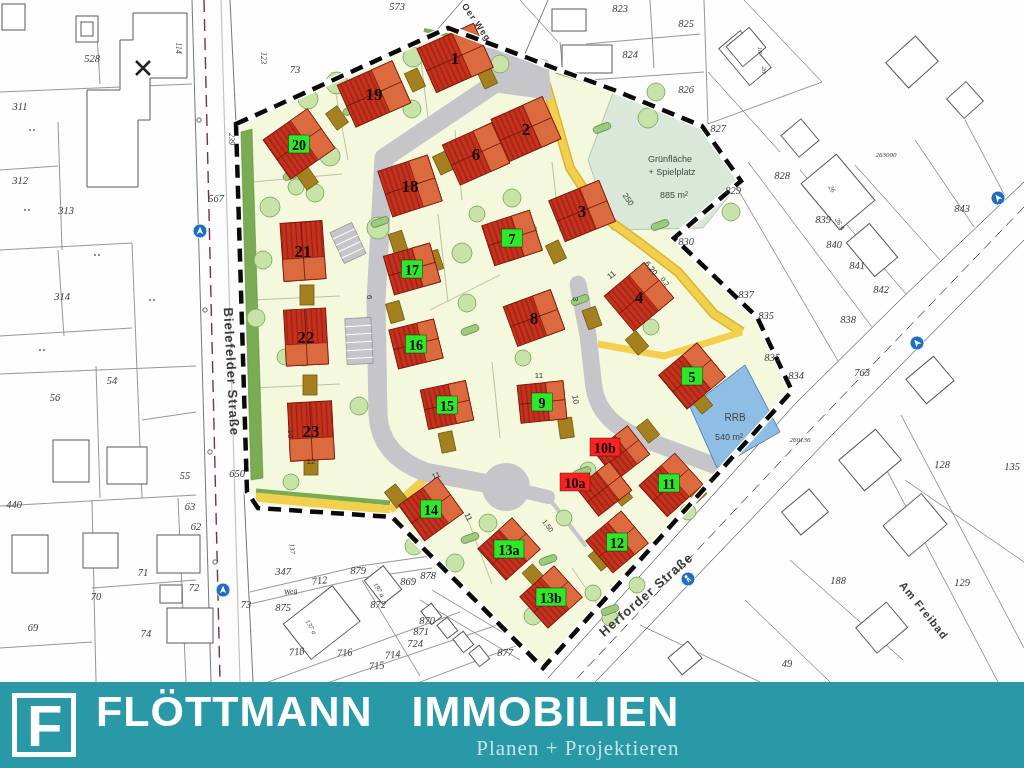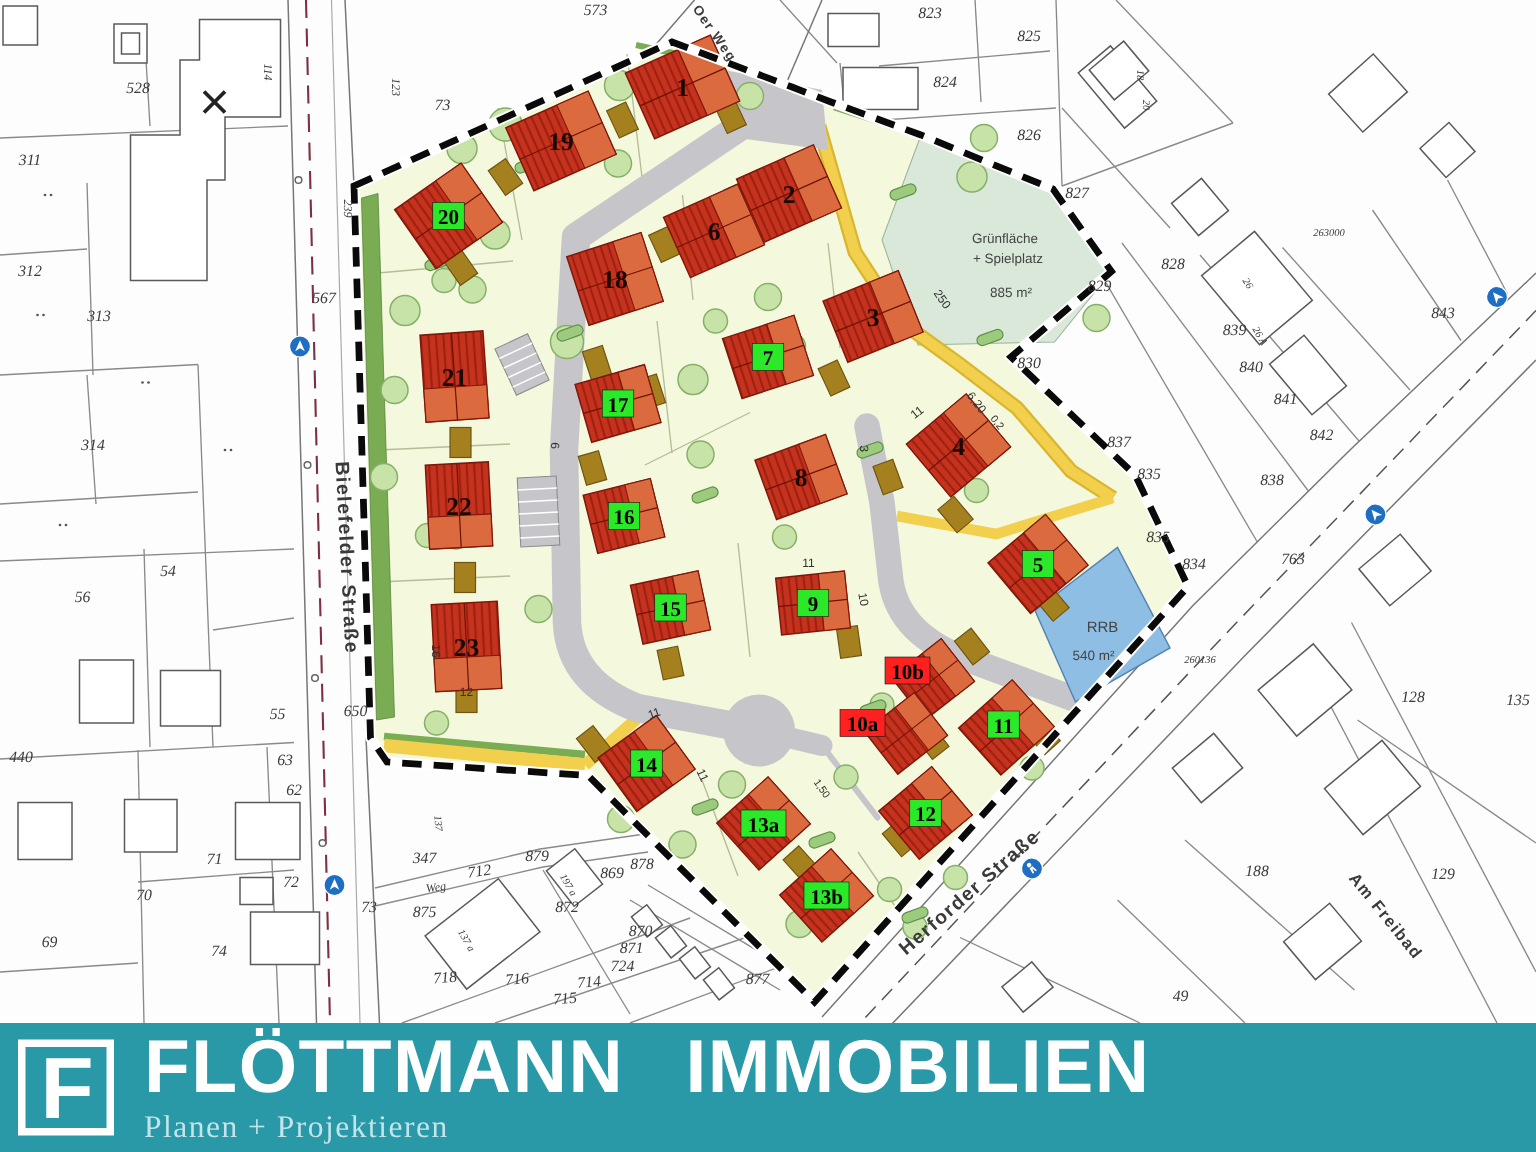--- a/index.html
+++ b/index.html
@@ -4,24 +4,24 @@
 <style>
   html,body{margin:0;padding:0;background:#e8e8e8;}
   .stage{position:relative;width:1024px;height:768px;background:#ffffff;overflow:hidden;
          font-family:"Liberation Sans",sans-serif;}
   svg{display:block;}
   .logobar{position:absolute;left:0;top:682px;width:1024px;height:86px;
            display:flex;align-items:center;gap:20px;padding-left:12px;box-sizing:border-box;}
   .logomark{width:64px;height:64px;border:5px solid #fff;display:flex;align-items:flex-end;
             justify-content:flex-start;color:#fff;font-weight:bold;font-size:58px;line-height:0.92;
             padding-left:10px;box-sizing:border-box;font-family:"Liberation Sans",sans-serif;}
-  .brand{color:#fff;font-weight:bold;font-size:50px;letter-spacing:1px;word-spacing:26px;
+  .brand{color:#fff;font-weight:bold;font-size:43px;letter-spacing:1px;word-spacing:26px;
          line-height:1;font-family:"Liberation Sans",sans-serif;}
   .tagline{color:#c3e4e9;font-size:21px;letter-spacing:1px;margin-top:3px;
-           font-family:"Liberation Serif",serif;}
+           font-family:"Liberation Serif",serif;text-align:right;}
 </style>
 </head>
 <body>
 
 <div class="stage">
 
 <svg id="map" width="1024" height="682" viewBox="0 0 1024 682">
   <defs>
     <pattern id="roofP" width="5" height="5" patternUnits="userSpaceOnUse">
       <rect width="5" height="5" fill="#C5321E"></rect>

